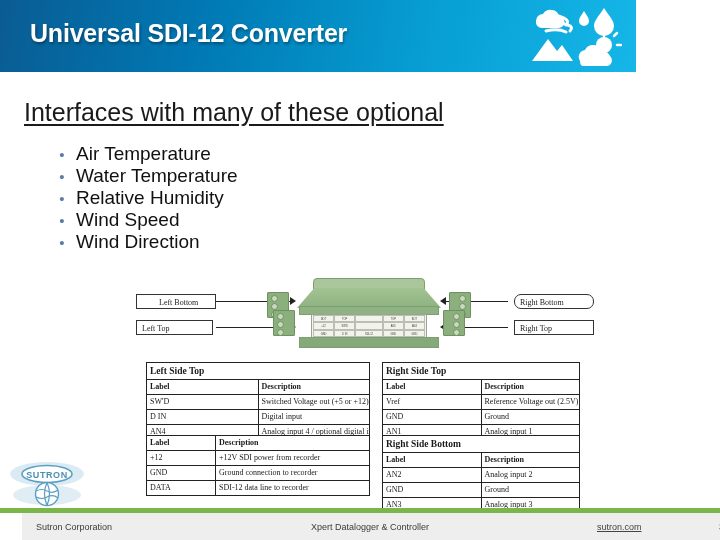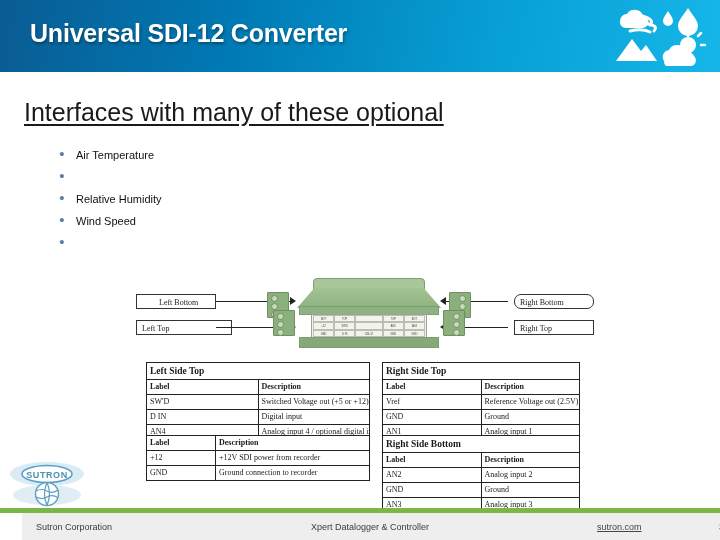--- a/index.html
+++ b/index.html
@@ -12,21 +12,21 @@
     background: #ffffff;
     font-family: "Liberation Sans", sans-serif;
     overflow: hidden;
     position: relative;
   }
 
   
   #slide-header {
     position: absolute;
     left: 0; top: 0;
-    width: 720px; height: 72px;
+    width: 636px; height: 72px;
     background: linear-gradient(100deg, #0a5c93 0%, #0079b4 32%, #079fd4 68%, #16b6e8 100%);
     overflow: hidden;
   }
   #header-title {
     position: absolute;
     left: 30px; top: 19px;
     font-size: 25px;
     font-weight: bold;
     color: #ffffff;
     letter-spacing: -0.2px;
@@ -62,21 +62,21 @@
     height: 22px;
   }
   .bullet-dot {
     width: 28px;
     color: #5a7fa6;
     font-size: 15px;
     text-align: center;
     line-height: 22px;
   }
   .bullet-text {
-    font-size: 11px;
+    font-size: 19px;
     color: #111111;
     line-height: 22px;
   }
 
   
   #device-diagram {
     position: absolute;
     left: 130px; top: 276px;
     width: 470px; height: 80px;
   }
@@ -87,21 +87,21 @@
     font-size: 8px;
     color: #1a1a1a;
     font-family: "Liberation Serif", serif;
     padding: 2px 5px;
     box-sizing: border-box;
     height: 15px;
     line-height: 11px;
     white-space: nowrap;
   }
   #callout-left-bottom { left: 6px; top: 18px; width: 80px; padding-left: 22px; }
-  #callout-left-top    { left: 6px; top: 44px; width: 96px; }
+  #callout-left-top    { left: 6px; top: 44px; width: 77px; }
   #callout-right-bottom{ right: 6px; top: 18px; width: 80px; text-align: left; border-radius: 7px; }
   #callout-right-top   { right: 6px; top: 44px; width: 80px; text-align: left; }
   .callout-line {
     position: absolute;
     height: 1px;
     background: #222;
   }
   .arrow-right, .arrow-left {
     position: absolute;
     width: 0; height: 0;
@@ -281,31 +281,33 @@
 
 <div id="content-heading">Interfaces with many of these optional</div>
 
 <div id="sensor-list">
   <div class="bullet-row">
     <span class="bullet-dot">•</span>
     <span class="bullet-text">Air Temperature</span>
   </div>
   <div class="bullet-row">
     <span class="bullet-dot">•</span>
+    <span class="bullet-text">Water Temperature</span>
   </div>
   <div class="bullet-row">
     <span class="bullet-dot">•</span>
     <span class="bullet-text">Relative Humidity</span>
   </div>
   <div class="bullet-row">
     <span class="bullet-dot">•</span>
     <span class="bullet-text">Wind Speed</span>
   </div>
   <div class="bullet-row">
     <span class="bullet-dot">•</span>
+    <span class="bullet-text">Wind Direction</span>
   </div>
 </div>
 
 <div id="device-diagram">
 
   <div class="callout-box" id="callout-left-bottom">Left Bottom</div>
   <div class="callout-line" style="left:86px; top:25px; width:75px;"></div>
   <div class="arrow-right" style="left:160px; top:21px;"></div>
 
   <div class="callout-box" id="callout-left-top">Left Top</div>
@@ -419,20 +421,24 @@
     <td class="col-head">Description</td>
   </tr>
   <tr>
     <td>+12</td>
     <td>+12V SDI power from recorder</td>
   </tr>
   <tr>
     <td>GND</td>
     <td>Ground connection to recorder</td>
   </tr>
+  <tr>
+    <td>DATA</td>
+    <td>SDI-12 data line to recorder</td>
+  </tr>
 </tbody>
   </table>
 
 <table class="pin-table" id="table-right-bottom">
   <tbody>
       <tr>
         <td class="tbl-title" colspan="2">Right Side Bottom</td>
       </tr>
   <tr>
     <td class="col-head col-label-r">Label</td>

